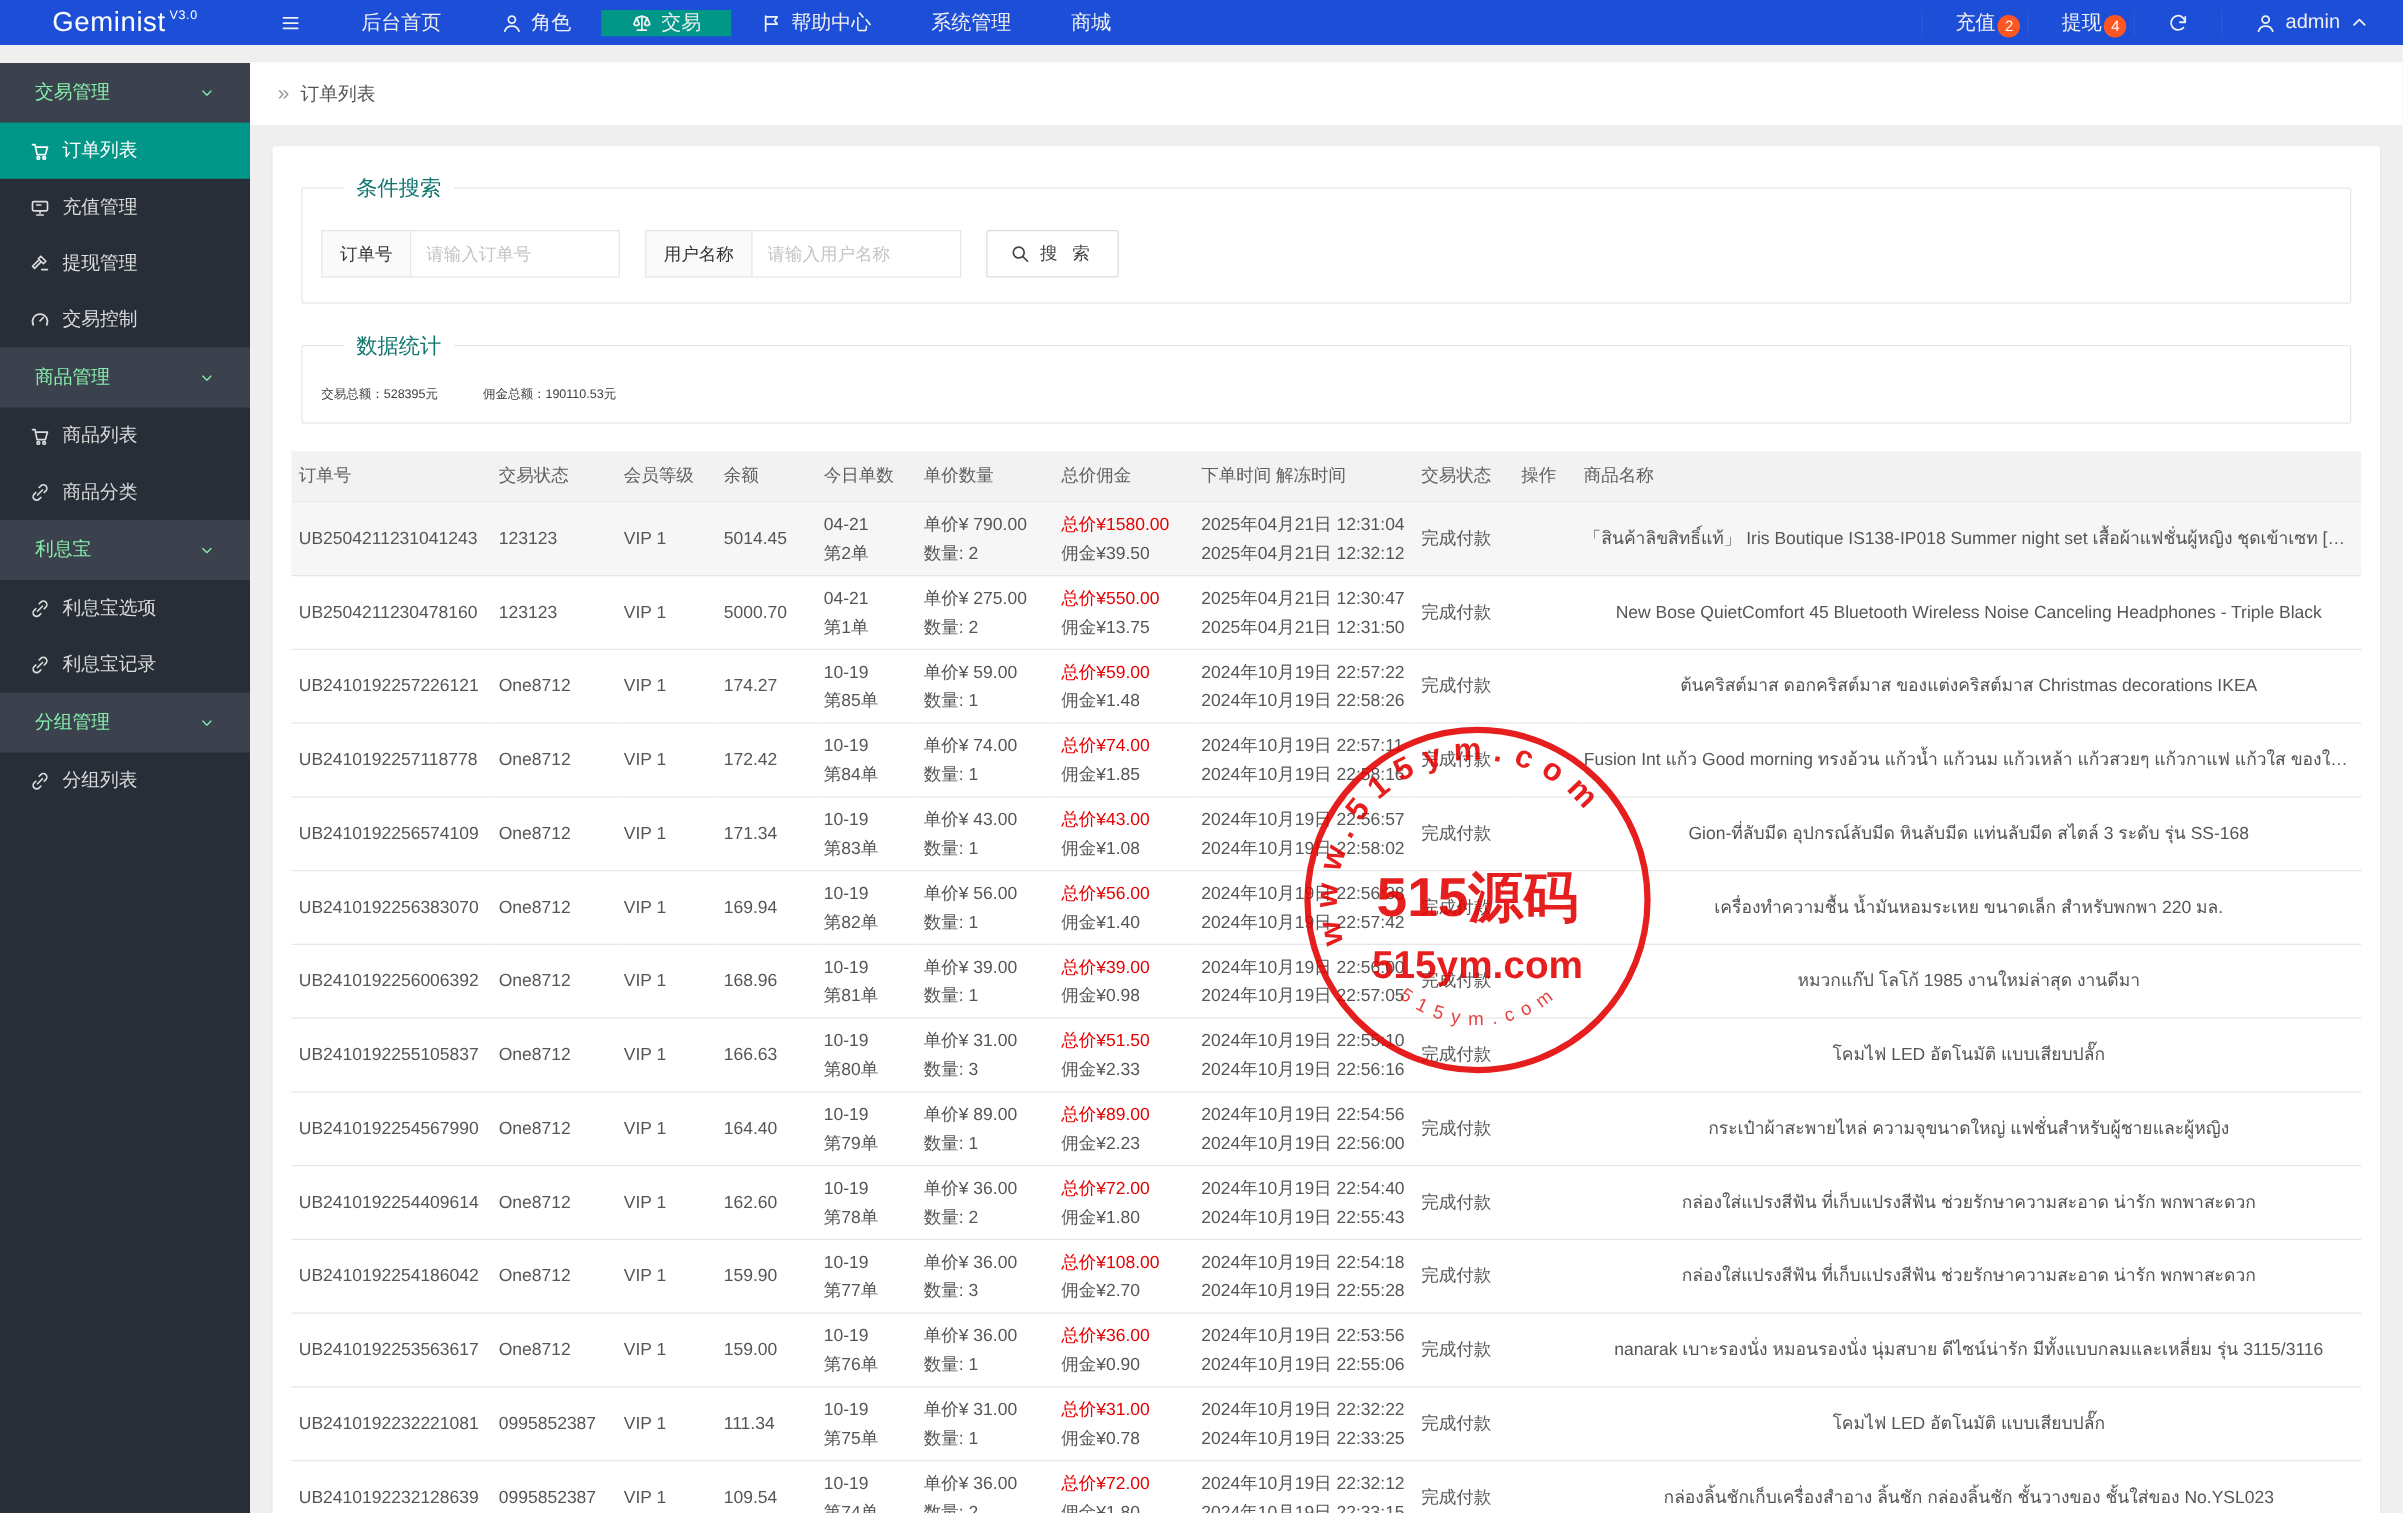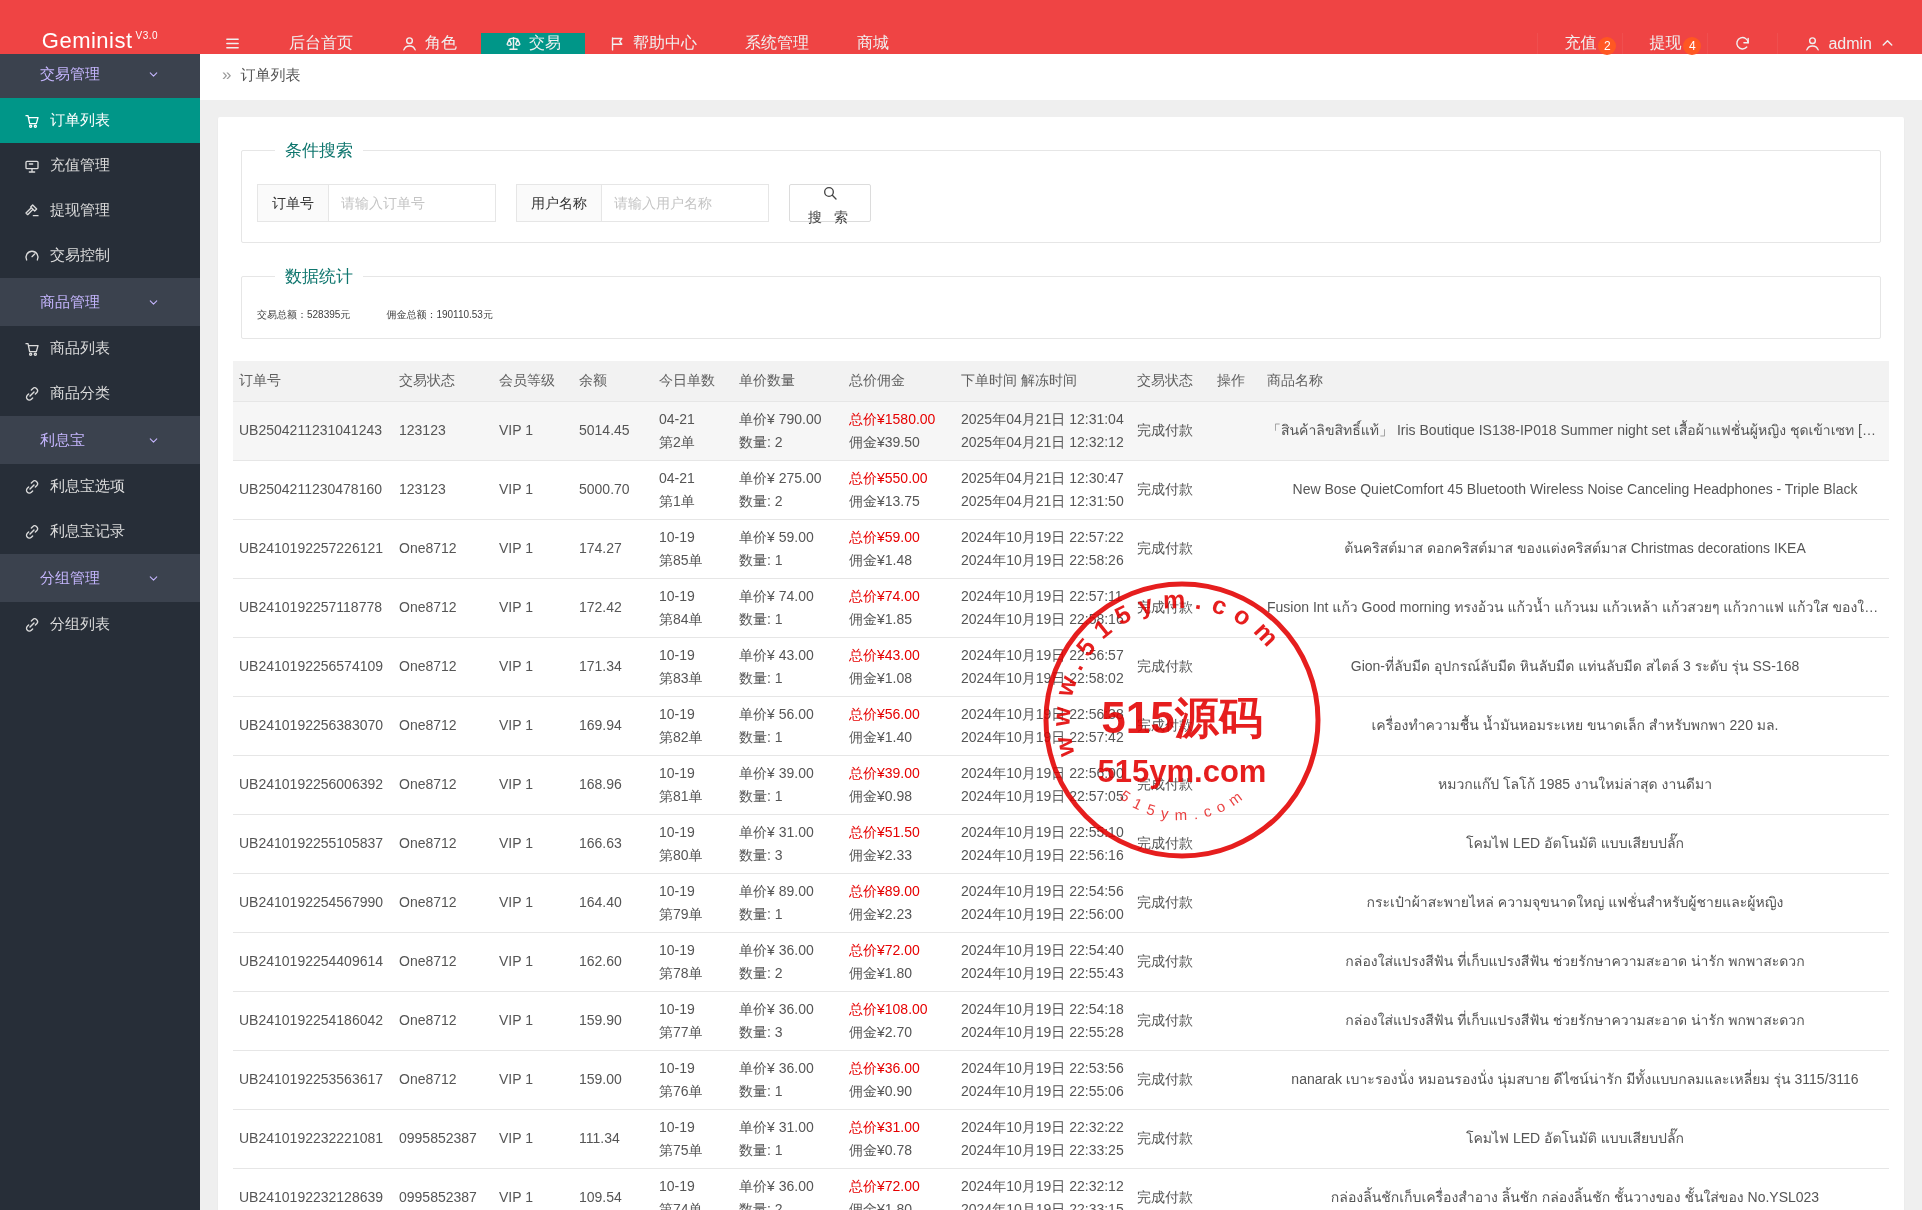--- a/index.html
+++ b/index.html
@@ -1,39 +1,39 @@
 <!DOCTYPE html>
 <html><head>
 <meta charset="utf-8">
 <style>
   * { margin:0; padding:0; box-sizing:border-box; }
   html,body { width:1922px; height:1210px; overflow:hidden;
     font-family:"Liberation Sans","DejaVu Sans",sans-serif; background:#efefef; color:#555; }
 
   
-  .navbar { position:fixed; top:0; left:0; right:0; height:54px; background:#ef4444;
-    display:flex; align-items:flex-end; z-index:50; }
+  .navbar { position:fixed; top:0; left:0; right:0; height:36px; background:#1d4ed8;
+    display:flex; align-items:center; z-index:50; }
   .logo { width:200px; display:flex; align-items:center; justify-content:center;
     color:#fff; font-size:22px; letter-spacing:.5px; }
   .logo sup { font-size:10px; margin-left:3px; transform:translateY(-6px); }
   .nav-left, .nav-right { display:flex; align-items:stretch; }
   .nav-right { margin-left:auto; }
   .nav-item { display:flex; align-items:center; gap:7px; padding:0 24px; color:#f0f0f0;
     font-size:16px; cursor:pointer; position:relative; white-space:nowrap; }
   .nav-item svg { width:17px; height:17px; }
   .nav-item.active { background:#009688; }
   .nav-right .nav-item { border-left:1px solid rgba(255,255,255,.06); padding:0 26px; }
   .badge { position:absolute; top:4px; right:6px; min-width:18px; height:18px; padding:0 4px;
     background:#ff5722; color:#fff; font-size:12px; line-height:18px; text-align:center;
     border-radius:9px; }
 
   
   .sidebar { position:fixed; top:50px; left:0; bottom:0; width:200px; background:#272e38; z-index:40; }
-  .side-group-title { height:48px; line-height:48px; padding:0 40px; background:#3b424e;
-    color:#c4b5fd; font-size:15px; cursor:pointer; display:flex; align-items:center; }
+  .side-group-title { height:48px; line-height:48px; padding:0 28px; background:#3b424e;
+    color:#86efac; font-size:15px; cursor:pointer; display:flex; align-items:center; }
   .side-group-title .grow { flex:1; }
   .side-group-title svg { width:13px; height:13px; }
   .side-item { height:45px; display:flex; align-items:center; gap:10px; padding:0 24px;
     color:#dcdcdc; font-size:15px; cursor:pointer; }
   .side-item svg { width:16px; height:16px; flex:none; }
   .side-item.active { background:#009688; color:#fff; }
 
   
   .main { position:absolute; top:50px; left:200px; right:0; bottom:0; }
   .breadcrumb-bar { height:50px; background:#fff; display:flex; align-items:center;
@@ -48,21 +48,21 @@
   .search-fieldset { margin:4px 8px 0; }
   .search-row { display:flex; align-items:center; gap:20px; margin-top:6px; }
   .field-group { display:flex; align-items:stretch; }
   .field-label { border:1px solid #e6e6e6; border-right:none; background:#fafafa;
     padding:0 14px; height:38px; line-height:36px; font-size:14px; color:#333; white-space:nowrap; }
   .field-input { border:1px solid #e6e6e6; height:38px; width:168px; padding:16px 12px;
     font-size:14px; color:#333; outline:none; font-family:inherit; }
   .field-input::placeholder { color:#c4c4c4; }
   .search-btn { display:flex; align-items:center; gap:8px; height:38px; padding:0 18px;
     border:1px solid #dcdcdc; background:#fff; font-size:14px; color:#444; cursor:pointer;
-    border-radius:2px; letter-spacing:4px; font-family:inherit;flex-direction:column; }
+    border-radius:2px; letter-spacing:4px; font-family:inherit; }
   .search-btn svg { width:16px; height:16px; }
 
   .stats-fieldset { margin:22px 8px 0; padding-bottom:16px; }
   .stats-line { margin-top:4px; font-size:10px; color:#404040; }
   .stats-line b { font-weight:normal; margin-right:36px; }
 
   
   table { width:100%; border-collapse:collapse; table-layout:fixed; margin-top:22px;
     font-size:14px; color:#555; }
   thead th { background:#f2f2f2; height:40px; font-weight:normal; color:#5f5f5f;

